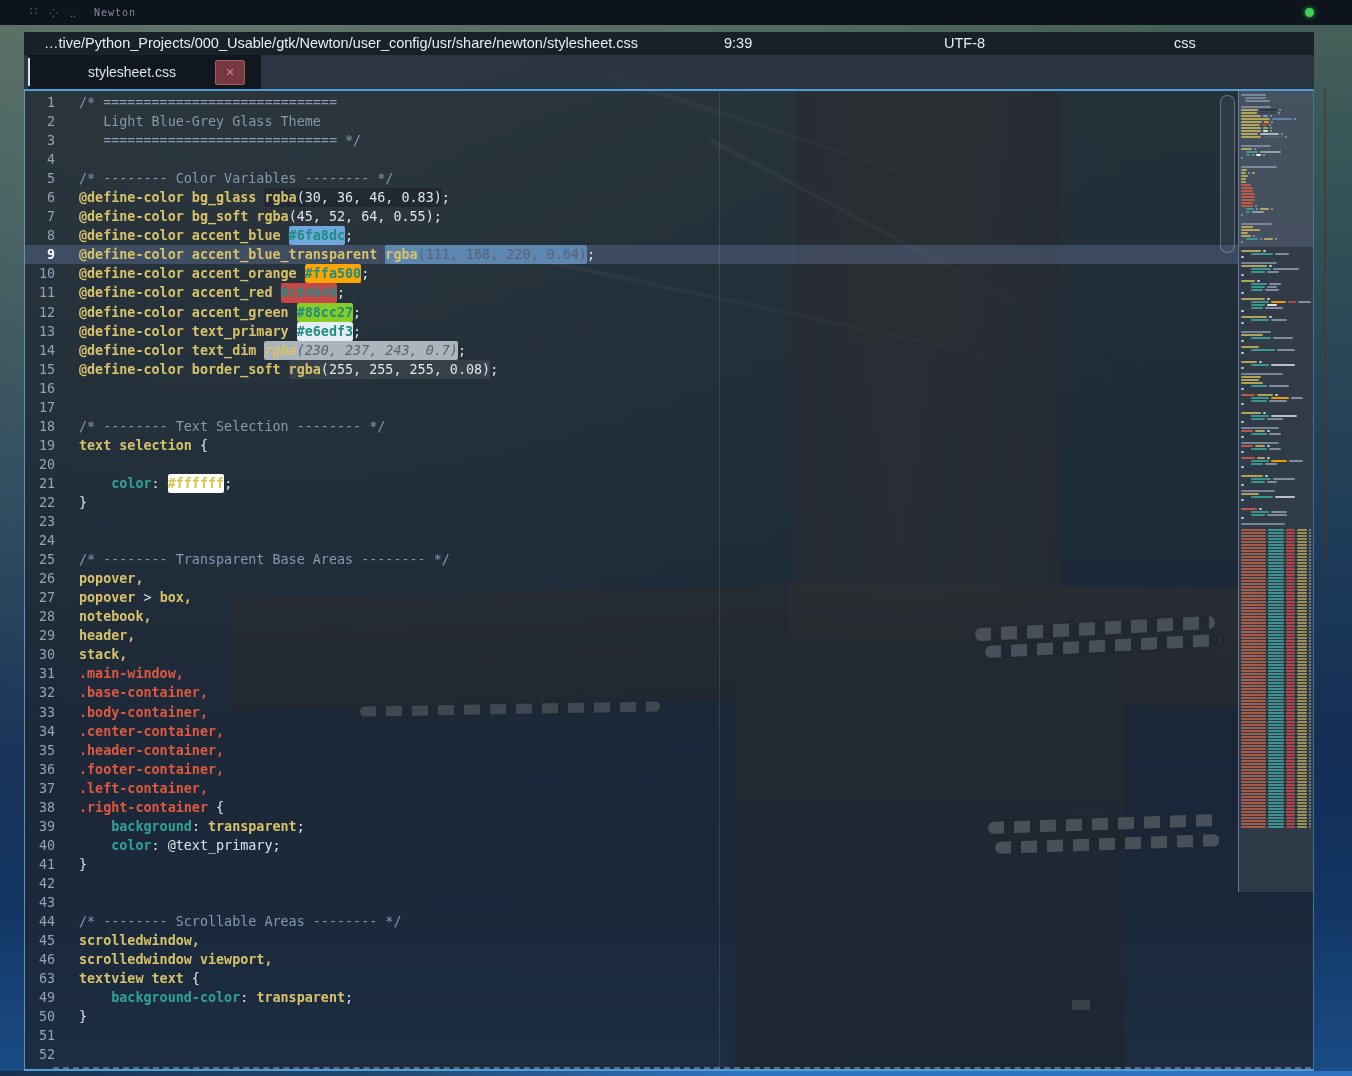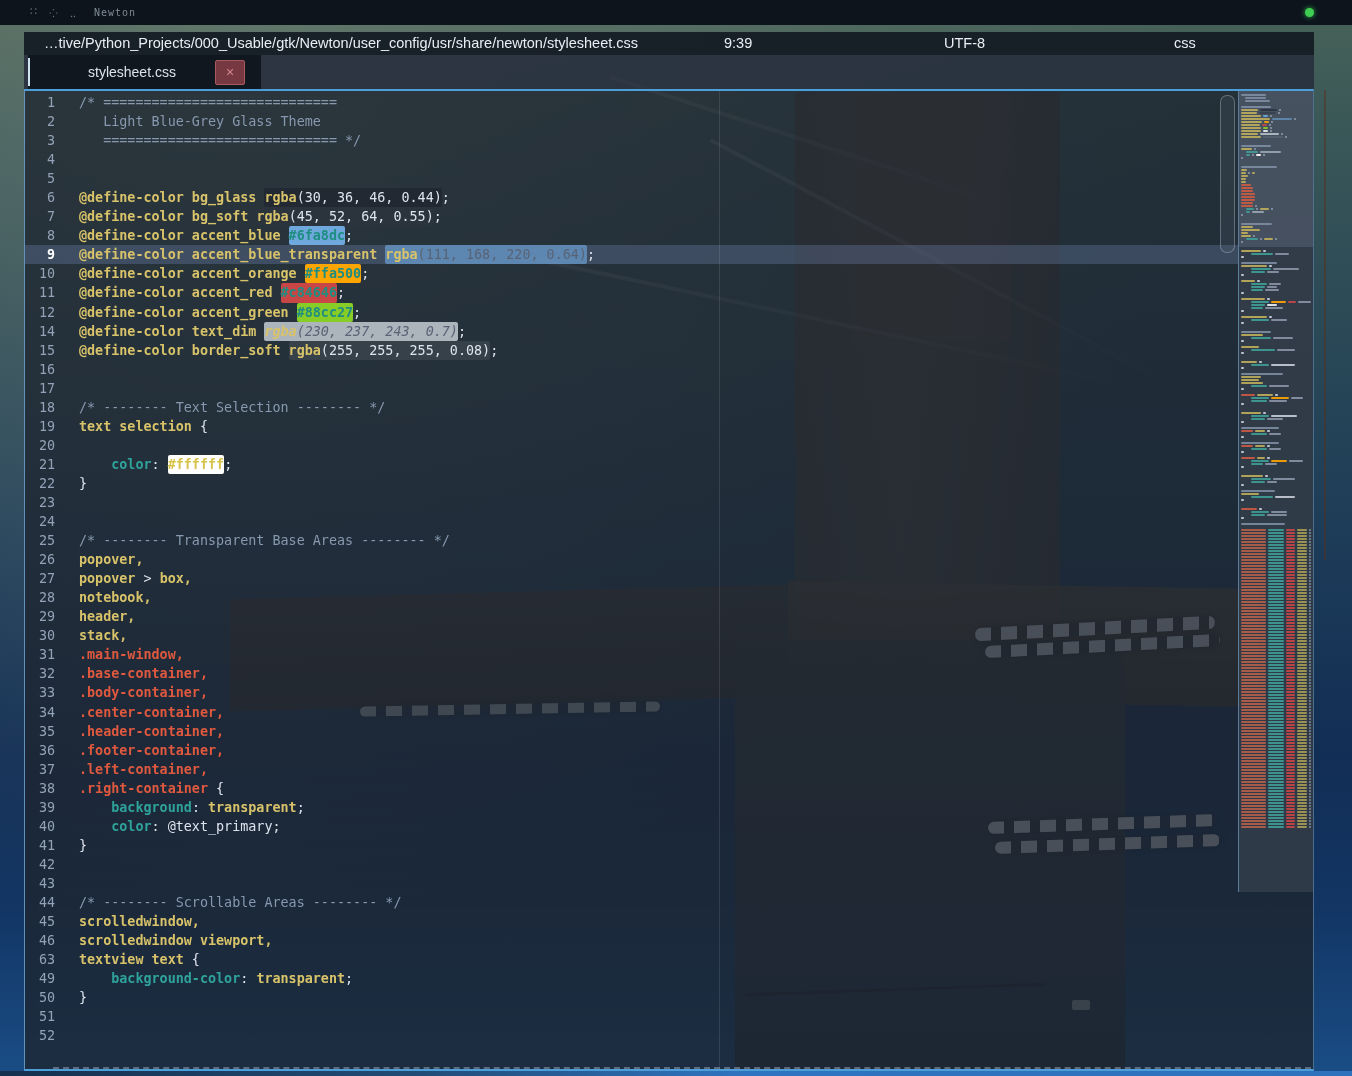--- a/index.html
+++ b/index.html
@@ -145,28 +145,29 @@
     <span class="tab-close">×</span>
   </div>
 </div>
 
 <div class="editor">
   <div class="code-lines">
       <div class="line"><span class="num">1</span><span class="src"><span class="tkc">/* =============================</span></span></div>
       <div class="line"><span class="num">2</span><span class="src"><span class="tkc">   Light Blue-Grey Glass Theme</span></span></div>
       <div class="line"><span class="num">3</span><span class="src"><span class="tkc">   ============================= */</span></span></div>
       <div class="line"><span class="num">4</span><span class="src"></span></div>
-      <div class="line"><span class="num">5</span></div>
-      <div class="line"><span class="num">6</span><span class="src"><span class="tkk">@define-color bg_glass </span><span class="chip" style="background: rgba(30, 36, 46, 0.65);"><span class="tkk">rgba</span><span class="tkd">(30, 36, 46, 0.44)</span></span><span class="tkd">;</span></span></div>
+      <div class="line"><span class="num">5</span><span class="src"><span class="tkc">/* -------- Color Variables -------- */</span></span></div>
+      <div class="line"><span class="num">6</span><span class="src"><span class="tkk">@define-color bg_glass </span><span class="chip" style="background: rgba(30, 36, 46, 0.65);"><span class="tkk">rgba</span><span class="tkd">(30, 36, 46, 0.83)</span></span><span class="tkd">;</span></span></div>
       <div class="line"><span class="num">7</span><span class="src"><span class="tkk">@define-color bg_soft </span><span class="chip" style="background: rgba(45, 52, 64, 0.55);"><span class="tkk">rgba</span><span class="tkd">(45, 52, 64, 0.55)</span></span><span class="tkd">;</span></span></div>
       <div class="line"><span class="num">8</span><span class="src"><span class="tkk">@define-color accent_blue </span><span class="chip" style="background: rgb(111, 168, 220);"><span class="tkh">#6fa8dc</span></span><span class="tkd">;</span></span></div>
       <div class="line cur"><span class="num">9</span><span class="src"><span class="tkk">@define-color accent_blue_transparent </span><span class="chip" style="background: rgba(111, 168, 220, 0.64);"><span class="tkk">rgba</span><span class="tkdm">(111, 168, 220, 0.64)</span></span><span class="tkd">;</span></span></div>
       <div class="line"><span class="num">10</span><span class="src"><span class="tkk">@define-color accent_orange </span><span class="chip" style="background: rgb(255, 165, 0);"><span class="tkh">#ffa500</span></span><span class="tkd">;</span></span></div>
       <div class="line"><span class="num">11</span><span class="src"><span class="tkk">@define-color accent_red </span><span class="chip" style="background: rgb(200, 70, 70);"><span class="tkh">#c84646</span></span><span class="tkd">;</span></span></div>
       <div class="line"><span class="num">12</span><span class="src"><span class="tkk">@define-color accent_green </span><span class="chip" style="background: rgb(136, 204, 39);"><span class="tkh">#88cc27</span></span><span class="tkd">;</span></span></div>
+      <div class="line"><span class="num">13</span><span class="src"><span class="tkk">@define-color text_primary </span><span class="chip" style="background: rgb(230, 237, 243);"><span class="tkh">#e6edf3</span></span><span class="tkd">;</span></span></div>
       <div class="line"><span class="num">14</span><span class="src"><span class="tkk">@define-color text_dim </span><span class="chip" style="background: rgba(230, 237, 243, 0.7); font-style: italic;"><span class="tkk">rgba</span><span class="tkdm">(230, 237, 243, 0.7)</span></span><span class="tkd">;</span></span></div>
       <div class="line"><span class="num">15</span><span class="src"><span class="tkk">@define-color border_soft </span><span class="chip" style="background: rgba(255, 255, 255, 0.08);"><span class="tkk">rgba</span><span class="tkd">(255, 255, 255, 0.08)</span></span><span class="tkd">;</span></span></div>
       <div class="line"><span class="num">16</span><span class="src"></span></div>
       <div class="line"><span class="num">17</span><span class="src"></span></div>
       <div class="line"><span class="num">18</span><span class="src"><span class="tkc">/* -------- Text Selection -------- */</span></span></div>
       <div class="line"><span class="num">19</span><span class="src"><span class="tkk">text selection</span><span class="tkd"> {</span></span></div>
       <div class="line"><span class="num">20</span></div>
       <div class="line"><span class="num">21</span><span class="src"><span class="tkd">    </span><span class="tkp">color</span><span class="tkd">: </span><span class="chip" style="background: rgb(255, 255, 255);"><span class="tkhy">#ffffff</span></span><span class="tkd">;</span></span></div>
       <div class="line"><span class="num">22</span><span class="src"><span class="tkd">}</span></span></div>
       <div class="line"><span class="num">23</span><span class="src"></span></div>

